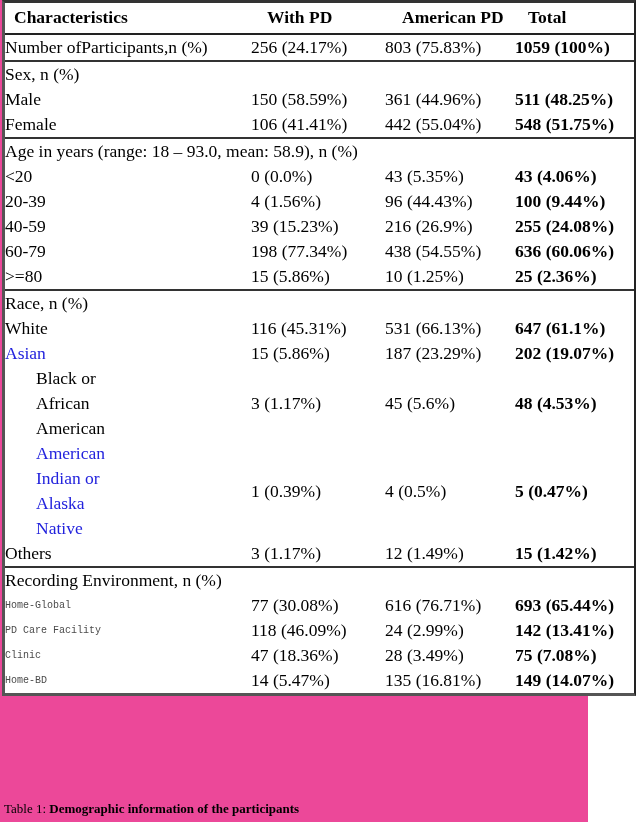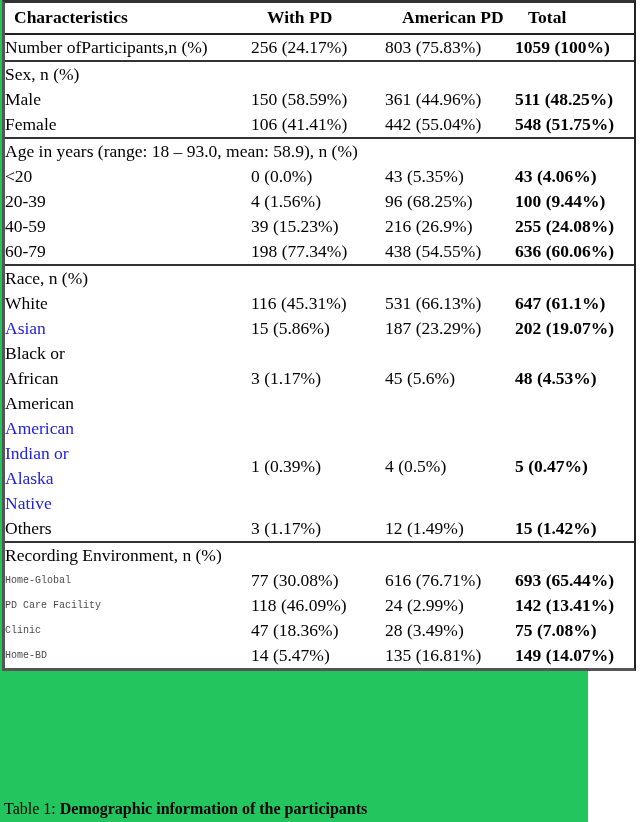--- a/index.html
+++ b/index.html
@@ -11,21 +11,21 @@
     width: 640px;
     height: 822px;
     overflow: hidden;
     font-family: "Liberation Serif", "DejaVu Serif", serif;
     color: #000000;
   }
   #page {
     position: relative;
     width: 588px;
     height: 822px;
-    background: #22c55e;
+    background: #ec4899;
   }
 
   
   .table-wrap {
     position: absolute;
     left: 2px;
     top: 0px;
     width: 634px;
     box-sizing: border-box;
     border-left: 3px solid #555555;
@@ -81,20 +81,21 @@
 
   
   td.item-label {
     padding-left: 31px;
     padding-top: 1px;
     padding-bottom: 1px;
   }
   td.item-label.multi {
     padding-top: 0;
     padding-bottom: 0;
+    padding-left: 31px;
   }
 
   td.item-label .ln { display: block; white-space: nowrap; }
 
   .mono {
     font-family: "Liberation Mono", "DejaVu Sans Mono", monospace;
     font-size: 10px;
     letter-spacing: 0px;
     color: #4a4a4a;
   }
@@ -109,21 +110,21 @@
   td.val-with  { padding-left: 16px; }
   td.val-wout  { padding-left: 17px; }
   td.val-total { padding-left: 13px; font-weight: bold; }
 
   
   .caption {
     position: absolute;
     left: 4px;
     top: 797px;
     width: 632px;
-    font-size: 16px;
+    font-size: 13px;
     line-height: 24px;
     font-family: "Liberation Serif", "DejaVu Serif", serif;
   }
   .caption .cap-num { font-weight: normal; }
   .caption .cap-txt { font-weight: bold; }
 </style>
 </head>
 <body>
 
 <div id="page">
@@ -179,38 +180,46 @@
             </td>
             <td class="val val-with">0 (0.0%)</td>
             <td class="val val-wout">43 (5.35%)</td>
             <td class="val val-total">43 (4.06%)</td>
           </tr>
           <tr>
             <td class="item-label">
               <span class="ln">20-39</span>
             </td>
             <td class="val val-with">4 (1.56%)</td>
-            <td class="val val-wout">96 (68.25%)</td>
+            <td class="val val-wout">96 (44.43%)</td>
             <td class="val val-total">100 (9.44%)</td>
           </tr>
           <tr>
             <td class="item-label">
               <span class="ln">40-59</span>
             </td>
             <td class="val val-with">39 (15.23%)</td>
             <td class="val val-wout">216 (26.9%)</td>
             <td class="val val-total">255 (24.08%)</td>
           </tr>
           <tr>
             <td class="item-label">
               <span class="ln">60-79</span>
             </td>
             <td class="val val-with">198 (77.34%)</td>
             <td class="val val-wout">438 (54.55%)</td>
             <td class="val val-total">636 (60.06%)</td>
+          </tr>
+          <tr>
+            <td class="item-label">
+              <span class="ln">&gt;=80</span>
+            </td>
+            <td class="val val-with">15 (5.86%)</td>
+            <td class="val val-wout">10 (1.25%)</td>
+            <td class="val val-total">25 (2.36%)</td>
           </tr>
           <tr class="sep">
             <td class="group-label" colspan="4">Race, n (%)</td>
           </tr>
           <tr>
             <td class="item-label">
               <span class="ln">White</span>
             </td>
             <td class="val val-with">116 (45.31%)</td>
             <td class="val val-wout">531 (66.13%)</td>

